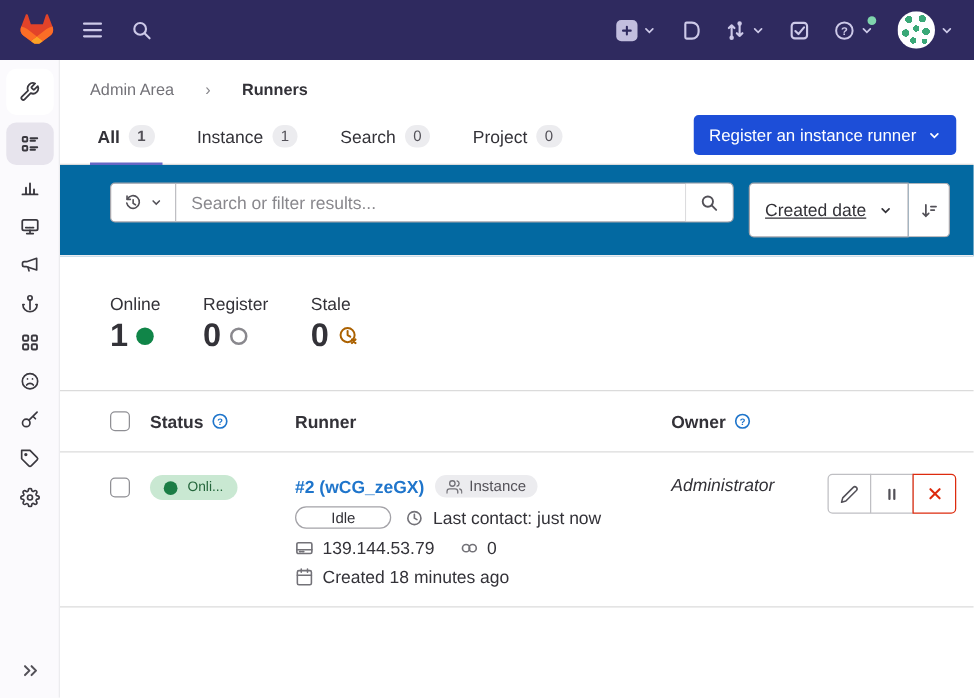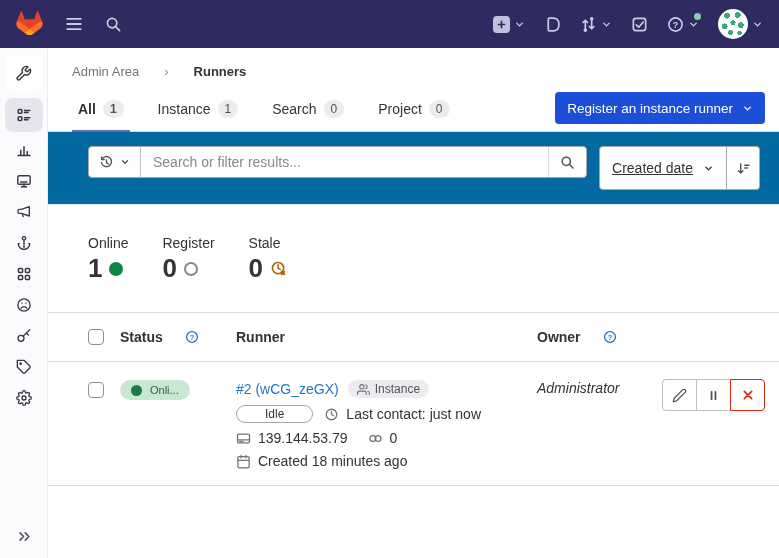--- a/index.html
+++ b/index.html
@@ -101,33 +101,33 @@
   .stat-value { margin-top: 2px; font-size: 26px; font-weight: 700; color: #333238;
                 display: flex; align-items: center; gap: 7px; }
   .dot-online { width: 14px; height: 14px; border-radius: 50%; background: #108548; }
   .dot-offline { width: 14px; height: 14px; border-radius: 50%; border: 2px solid #89888d; }
   .stale-icon { color: #ab6100; }
 
   .grid-cols { display: grid; grid-template-columns: 48px 116px 1fr 124px 104px;
                padding-left: 24px; padding-right: 14px; }
   .thead { height: 50px; align-items: center; border-top: 1px solid #dbdbdb;
            border-bottom: 1px solid #dbdbdb; font-weight: 700; font-size: 14px; }
-  .th { display: flex; align-items: center; gap: 22px; }
+  .th { display: flex; align-items: center; gap: 6px; }
   .checkbox { width: 16px; height: 16px; border: 1px solid #8f8f94; border-radius: 4px;
               background: #fff; margin: 0 auto; cursor: pointer; }
   .q-icon { color: #1f75cb; cursor: pointer; }
 
   .trow { padding-top: 15px; padding-bottom: 16px; border-bottom: 1px solid #dbdbdb; }
   .cell-top { padding-top: 3px; }
   .badge-online { display: inline-flex; align-items: center; gap: 8px;
                   background: #c9e8d2; color: #24663b; border-radius: 12px;
                   padding: 4px 11px; font-size: 11px; white-space: nowrap; }
   .badge-online .bdot { width: 11px; height: 11px; border-radius: 50%; background: #1b7d45; }
   .runner-title { display: flex; align-items: center; gap: 9px; }
-  .runner-link { color: #1f75cb; font-weight: 400; font-size: 14px; cursor: pointer; }
+  .runner-link { color: #1f75cb; font-weight: 700; font-size: 14px; cursor: pointer; }
   .badge-type { display: inline-flex; align-items: center; gap: 5px; background: #ececef;
                 color: #535158; border-radius: 10px; padding: 2px 9px; font-size: 12px; }
   .version-line { margin-top: 5px; font-size: 14px; color: #333238; }
   .meta-line { margin-top: 7px; display: flex; align-items: center; gap: 7px;
                font-size: 14px; color: #333238; }
   .meta-icon { color: #737278; }
   .badge-idle { border: 1px solid #a4a3a8; color: #333238; border-radius: 10px;
                 padding: 1px 28px; font-size: 12px; margin-right: 4px; }
   .meta-gap { width: 6px; }
   .owner-link { font-size: 14px; color: #333238; cursor: pointer; font-style: italic; }

